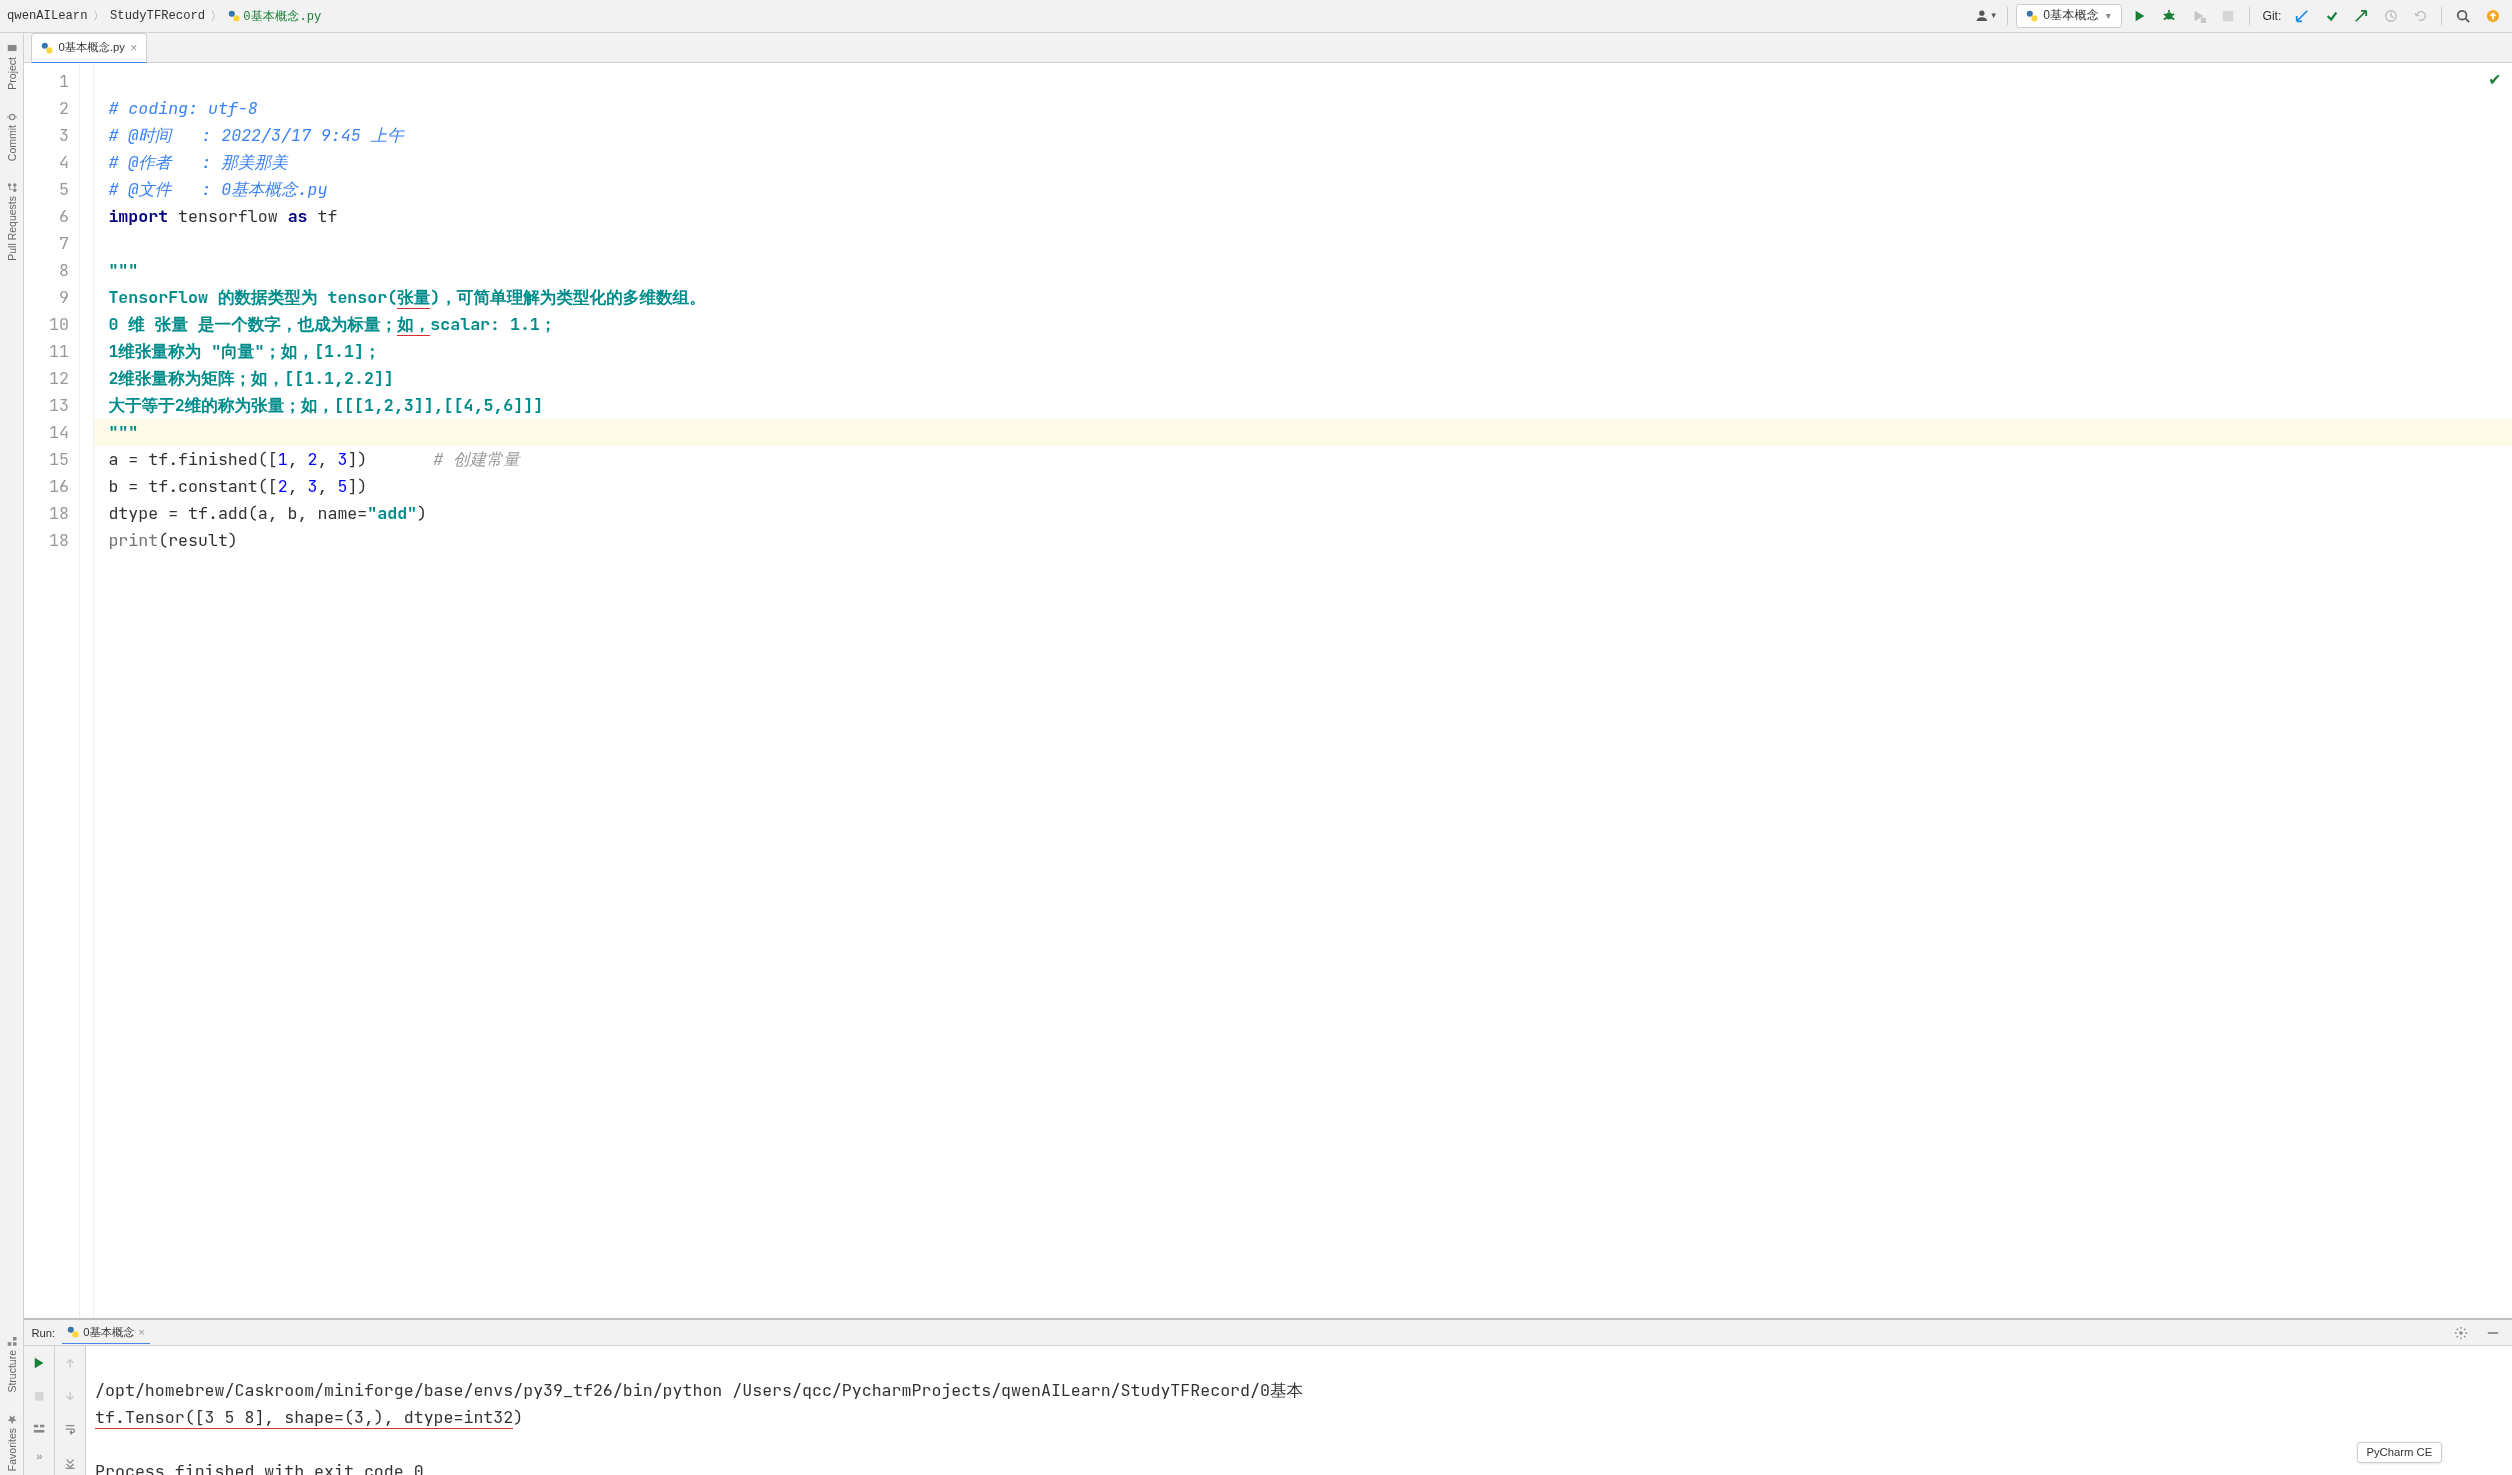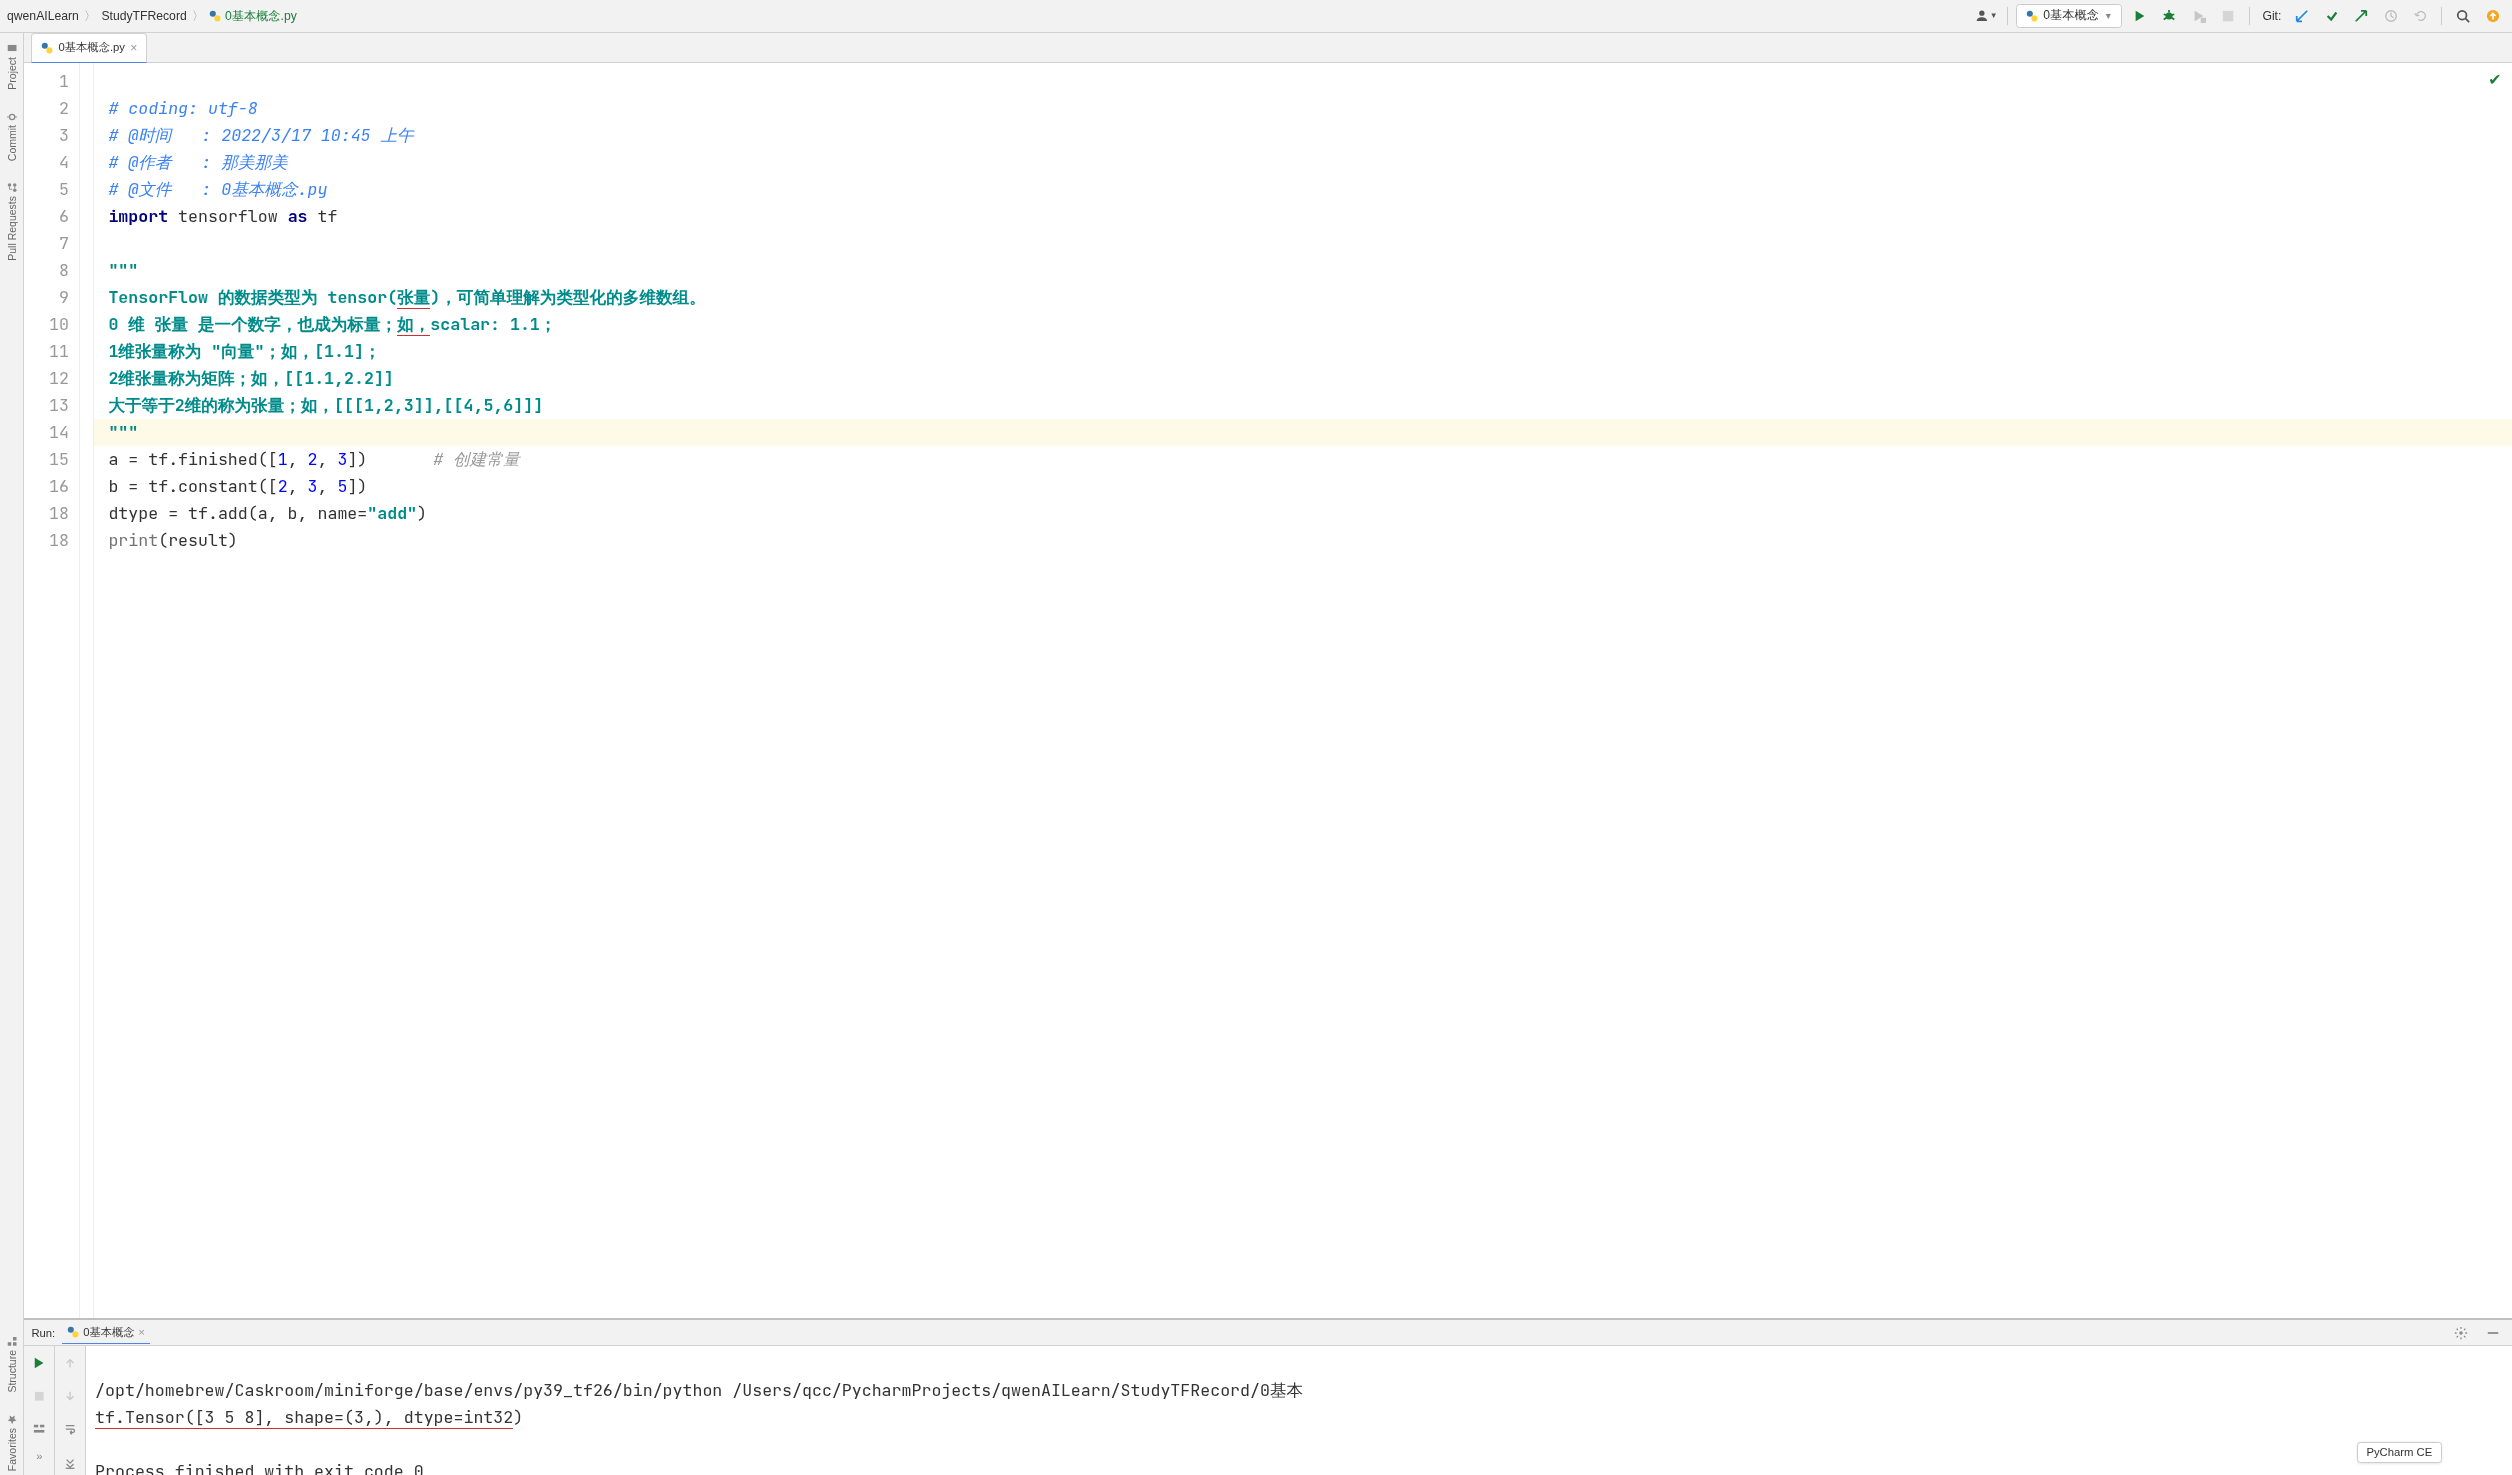--- a/index.html
+++ b/index.html
@@ -16,21 +16,21 @@
     .toolbar {
       height: 33px;
       background: #f2f2f2;
       border-bottom: 0.9px solid #d1d1d1;
       display: flex;
       align-items: center;
       padding: 0 7px;
     }
     .breadcrumb { display: flex; align-items: center; gap: 5.2px; font-size: 12.2px; color: #333; }
     .breadcrumb-sep { color: #999; font-size: 12.2px; }
-    .breadcrumb-item { display: flex; align-items: center; gap: 3.5px; cursor: pointer; }
+    .breadcrumb-item { display: flex; align-items: center; gap: 3.5px; cursor: pointer; font-family: Liberation Mono, monospace; }
     .breadcrumb-item.file { color: #1a7f37; }
     .toolbar-right { margin-left: auto; display: flex; align-items: center; gap: 5.2px; }
     .toolbar-icon {
       width: 24.4px; height: 24.4px;
       display: flex; align-items: center; justify-content: center;
       cursor: pointer; border-radius: 2.6px;
     }
     .toolbar-sep { width: 0.9px; height: 17.5px; background: #ccc; margin: 0 3.5px; }
     .run-config {
       height: 24.4px;
@@ -371,21 +371,21 @@
             <div>13</div>
             <div>14</div>
             <div>15</div>
             <div>16</div>
             <div>18</div>
             <div>18</div>
         </div>
         <div class="fold-gutter"></div>
         <div class="code">
 <span class="cd"># coding: utf-8</span>
-<span class="cd"># @时间   : 2022/3/17 10:45 上午</span>
+<span class="cd"># @时间   : 2022/3/17 9:45 上午</span>
 <span class="cd"># @作者   : 那美那美</span>
 <span class="cd"># @文件   : 0基本概念.py</span>
 <span><span class="kw">import</span><span> tensorflow </span><span class="kw">as</span><span> tf</span></span>
 <span> </span>
 <span class="docstr">"""</span>
 <span><span class="docstr">TensorFlow 的数据类型为 tensor(</span><span class="docstr red-underline">张量</span><span class="docstr">)，可简单理解为类型化的多维数组。</span></span>
 <span><span class="docstr">0 维 张量 是一个数字，也成为标量；</span><span class="docstr red-underline">如，</span><span class="docstr">scalar: 1.1；</span></span>
 <span class="docstr">1维张量称为 "向量"；如，[1.1]；</span>
 <span class="docstr">2维张量称为矩阵；如，[[1.1,2.2]]</span>
 <span class="docstr">大于等于2维的称为张量；如，[[[1,2,3]],[[4,5,6]]]</span>

